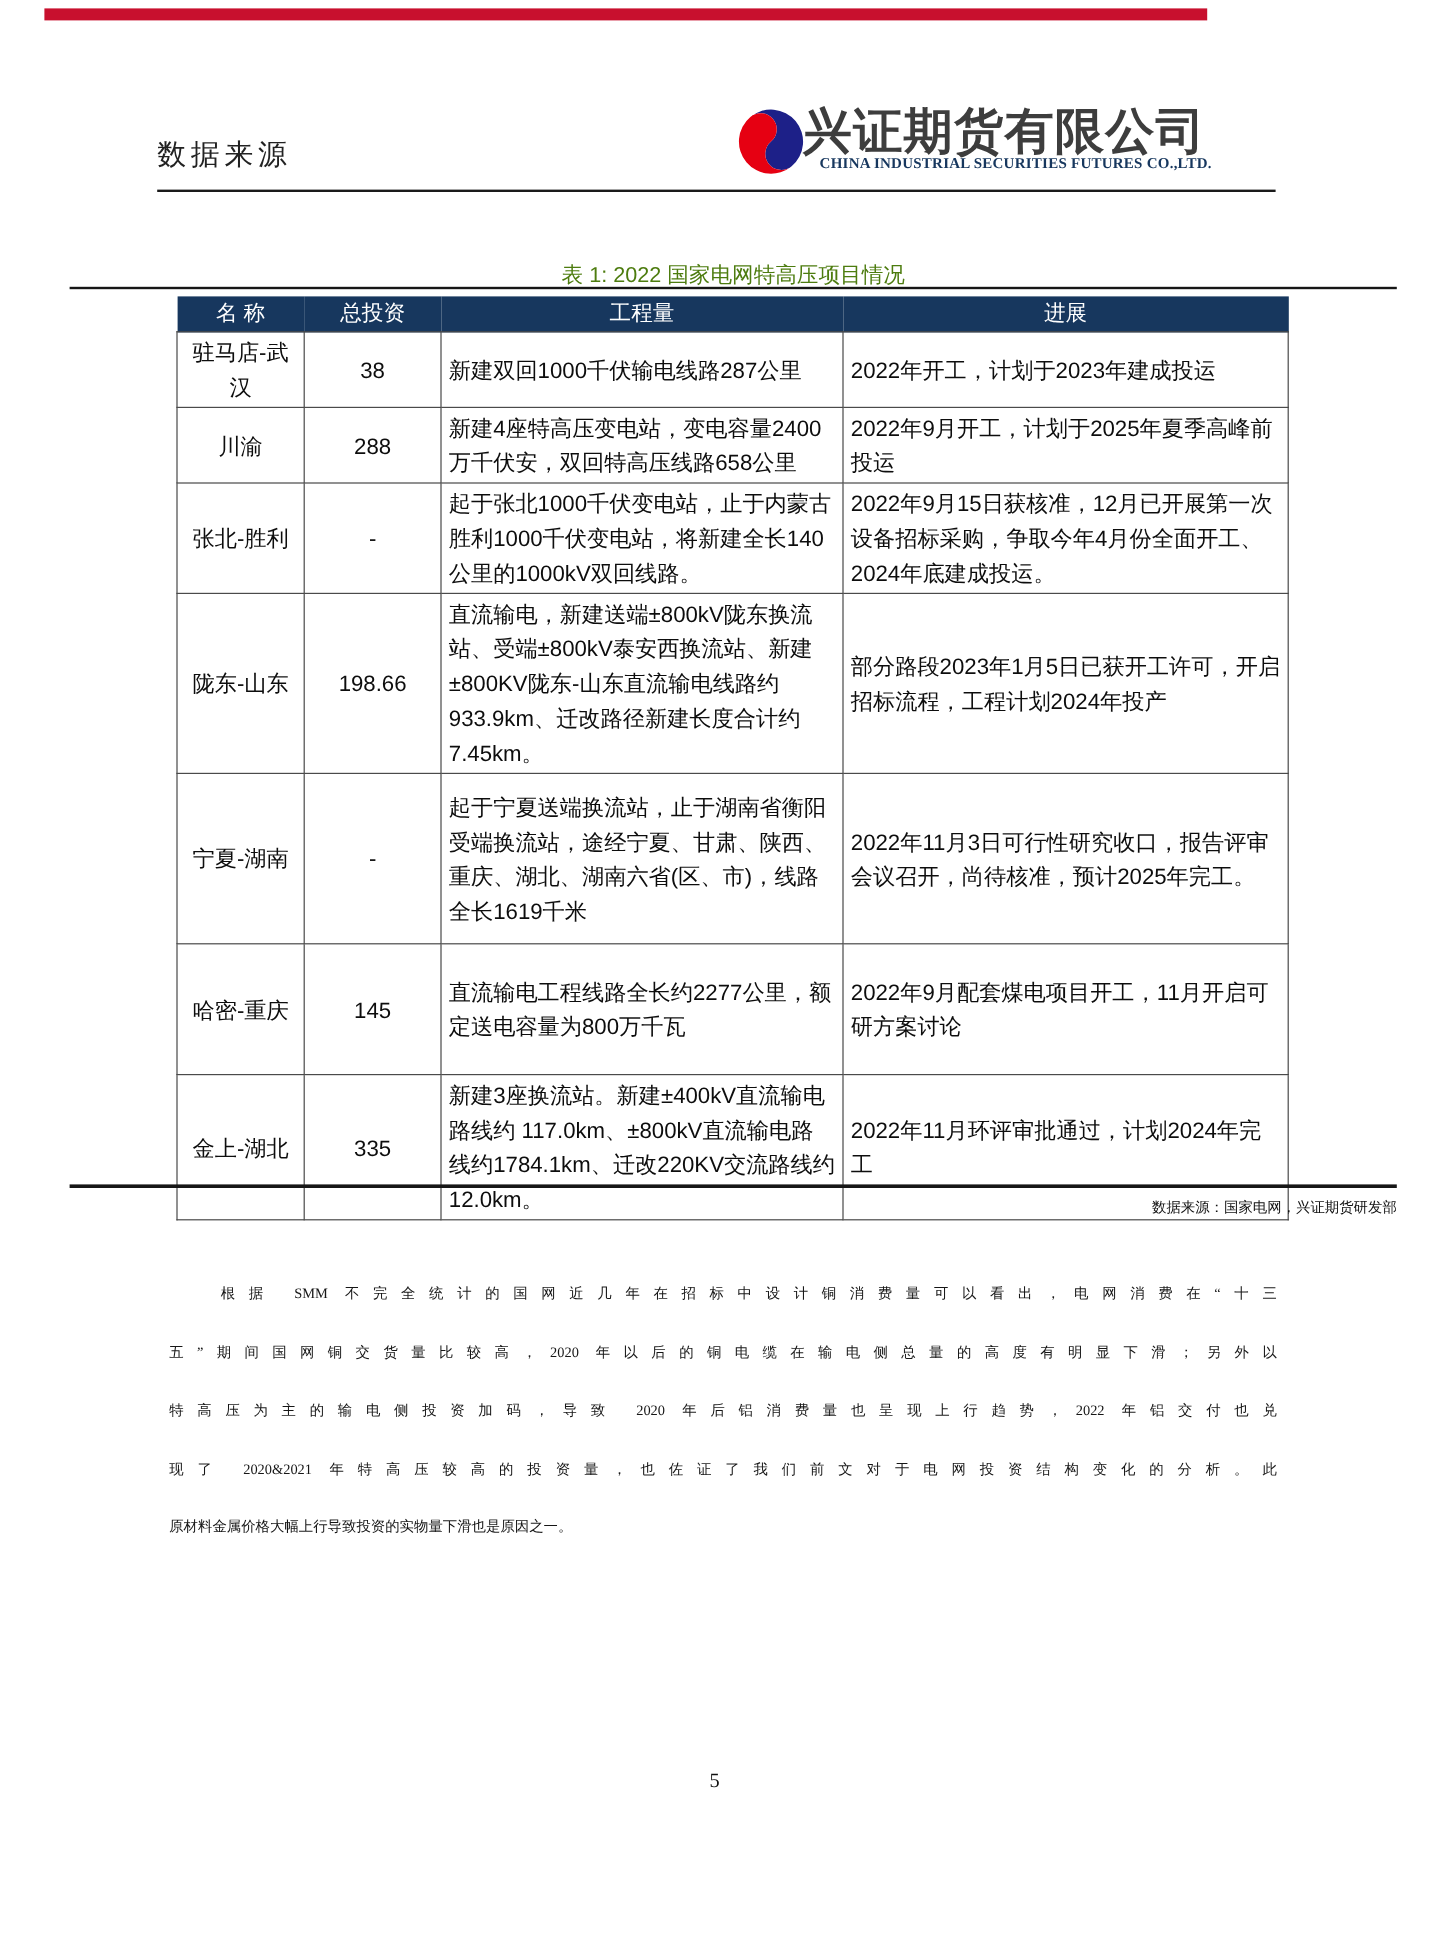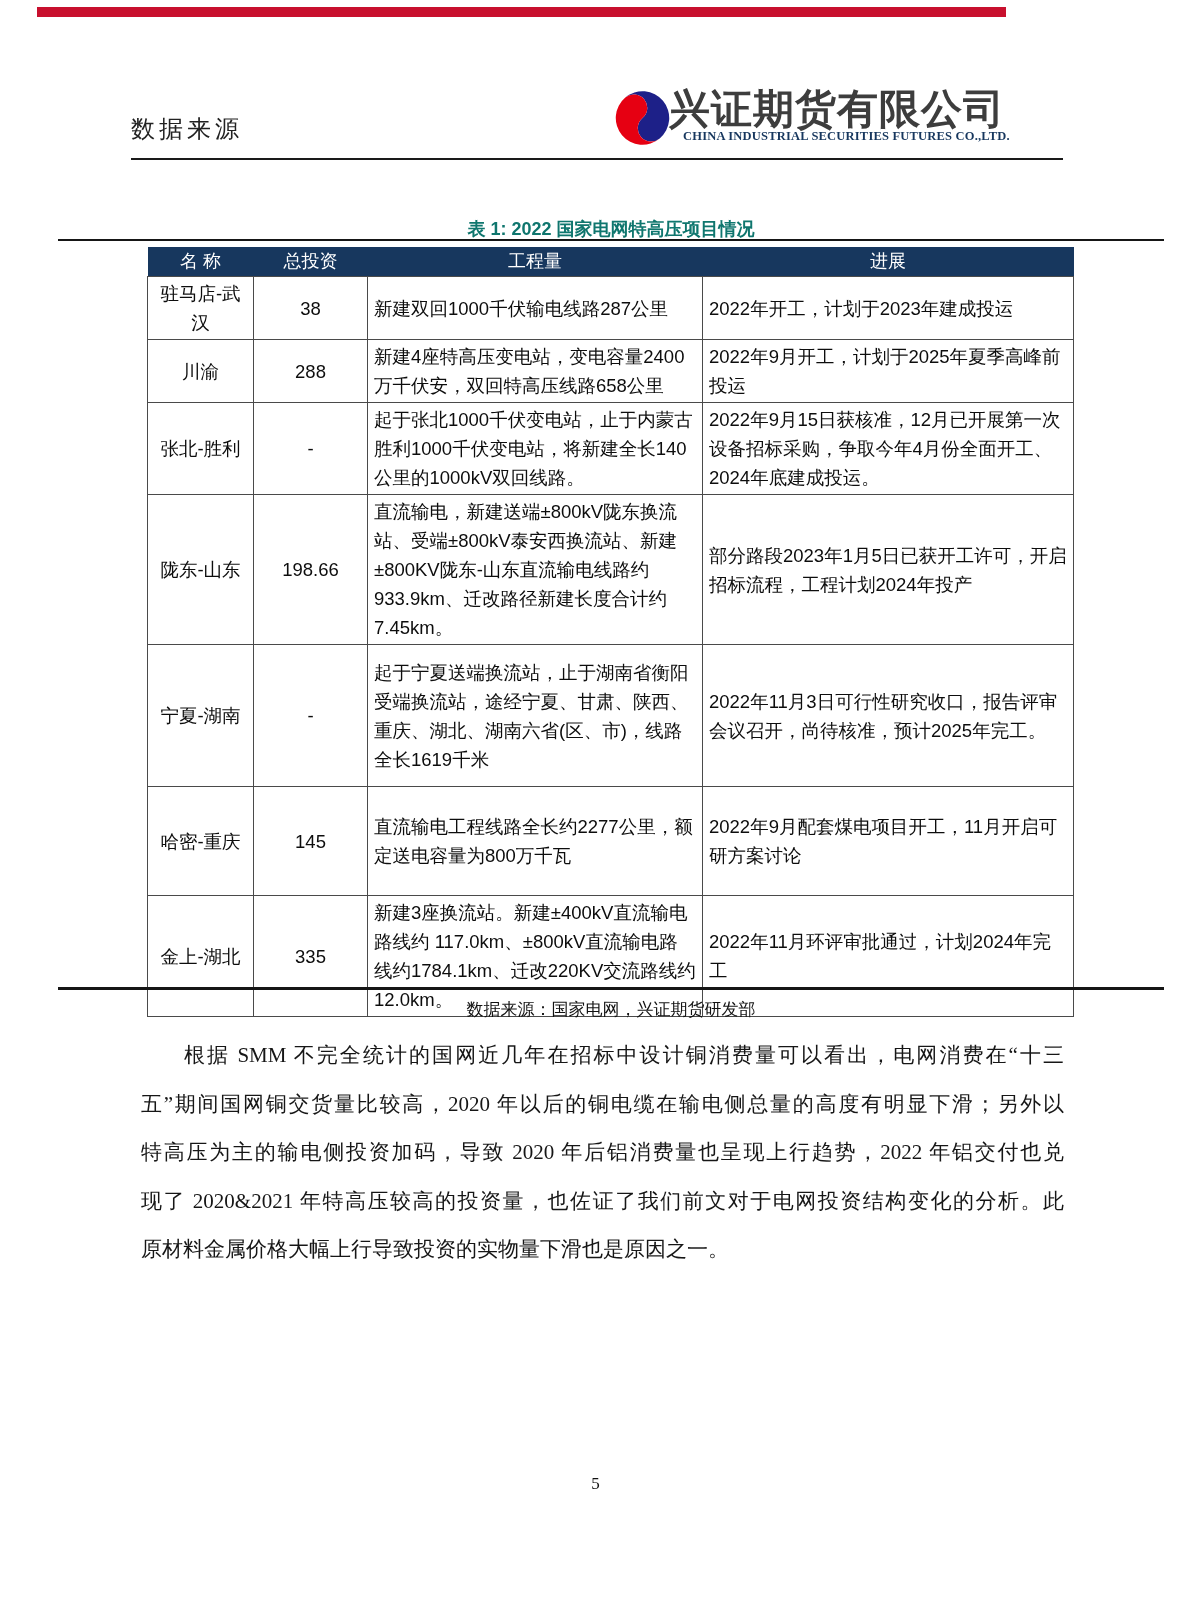--- a/index.html
+++ b/index.html
@@ -31,21 +31,21 @@
               white-space:nowrap;}
   .company-en{position:absolute;left:68px;top:41px;width:345px;
               font-family:"Liberation Serif","DejaVu Serif",serif;
               font-size:12.5px;font-weight:700;color:var(--company-en);
               letter-spacing:0.2px;white-space:nowrap;}
 
   .header-rule{position:absolute;left:131px;top:158px;width:932px;height:2px;
                background:#1a1a1a;}
 
   .table-title{position:absolute;left:58px;top:217px;width:1106px;
-               text-align:center;font-size:18px;font-weight:700;color:#0f766e;}
+               text-align:center;font-size:18px;font-weight:400;color:#4d7c0f;}
 
   .rule{position:absolute;left:58px;width:1106px;background:#161616;}
   .rule-top{top:239px;height:2px;}
   .rule-bottom{top:987px;height:3px;}
 
   table.projects{position:absolute;left:147px;top:247px;width:926px;
                  border-collapse:collapse;table-layout:fixed;
                  font-size:18.5px;line-height:29px;color:#0d0d0d;}
   table.projects col.c1{width:106px;}
   table.projects col.c2{width:114px;}
@@ -62,25 +62,25 @@
   tbody tr:nth-child(1){height:58px;}
   tbody tr:nth-child(2){height:58px;}
   tbody tr:nth-child(3){height:74px;}
   tbody tr:nth-child(4){height:86px;}
   tbody tr:nth-child(5){height:142px;}
   tbody tr:nth-child(6){height:109px;}
   tbody tr:nth-child(7){height:58px;}
   tbody tr:nth-child(8){height:130px;}
 
   .source-line{position:absolute;left:58px;top:998px;width:1106px;
-               text-align:center;font-size:17px;color:#111;}
+               text-align:right;font-size:12px;color:#111;}
 
-  .body-text{position:absolute;left:141px;top:1031px;width:923px;
+  .body-text{position:absolute;left:141px;top:1054px;width:923px;
              font-family:"Liberation Serif","DejaVu Serif",serif;
-             font-size:21px;color:#161616;}
+             font-size:12px;color:#161616;}
   .body-line{height:48.5px;line-height:48.5px;text-align:justify;
              text-align-last:justify;white-space:normal;}
   .body-line.indent{text-indent:43px;}
   .body-line.last{text-align:left;text-align-last:left;}
 
   .page-number{position:absolute;left:0;top:1474px;width:1191px;
                text-align:center;font-family:"Liberation Serif","DejaVu Serif",serif;
                font-size:17px;color:#111;}
 </style>
 </head>

